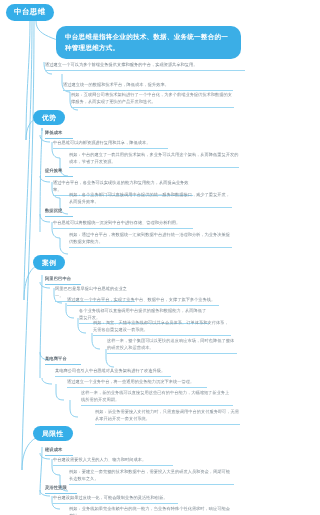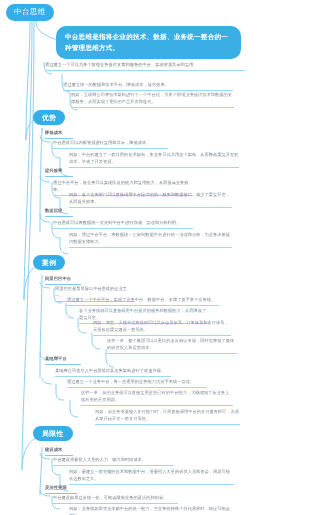--- a/index.html
+++ b/index.html
@@ -31,21 +31,21 @@
     position: absolute;
     white-space: pre-wrap;
   }
 
   
   .root {
     background: #35AEE8;
     color: #ffffff;
     border-radius: 9px;
     font-size: 7.5px;
-    font-weight: normal;
+    font-weight: bold;
     letter-spacing: .4px;
     padding: 4px 8px;
     line-height: 1.15;
   }
 
   
   .define {
     background: #3BAEE6;
     color: #ffffff;
     border-radius: 10px;

